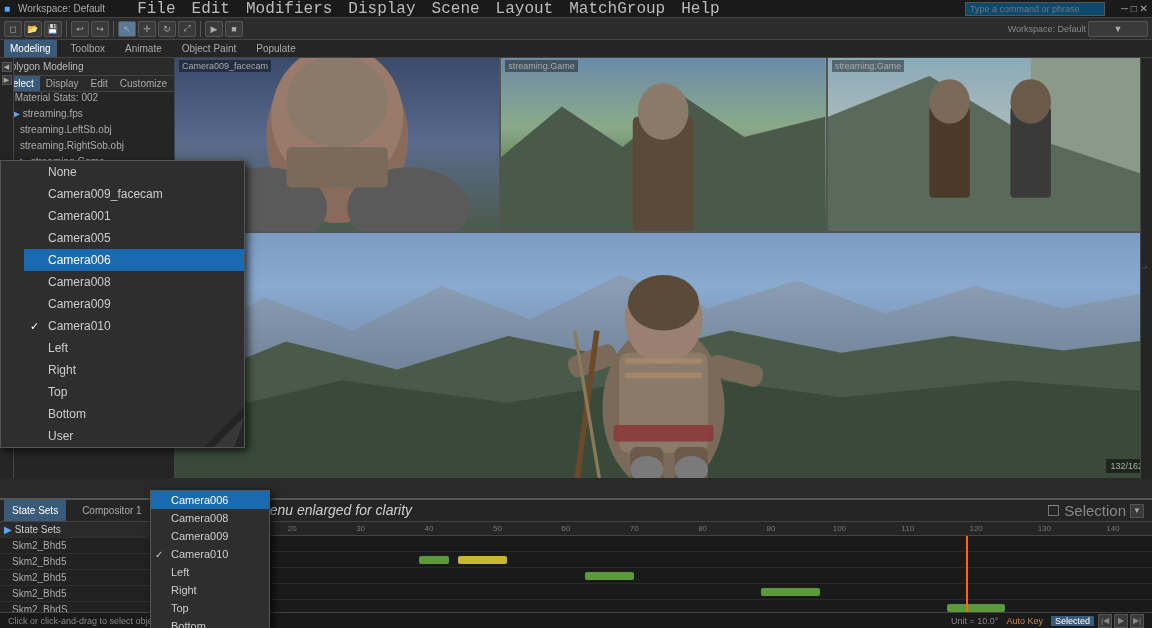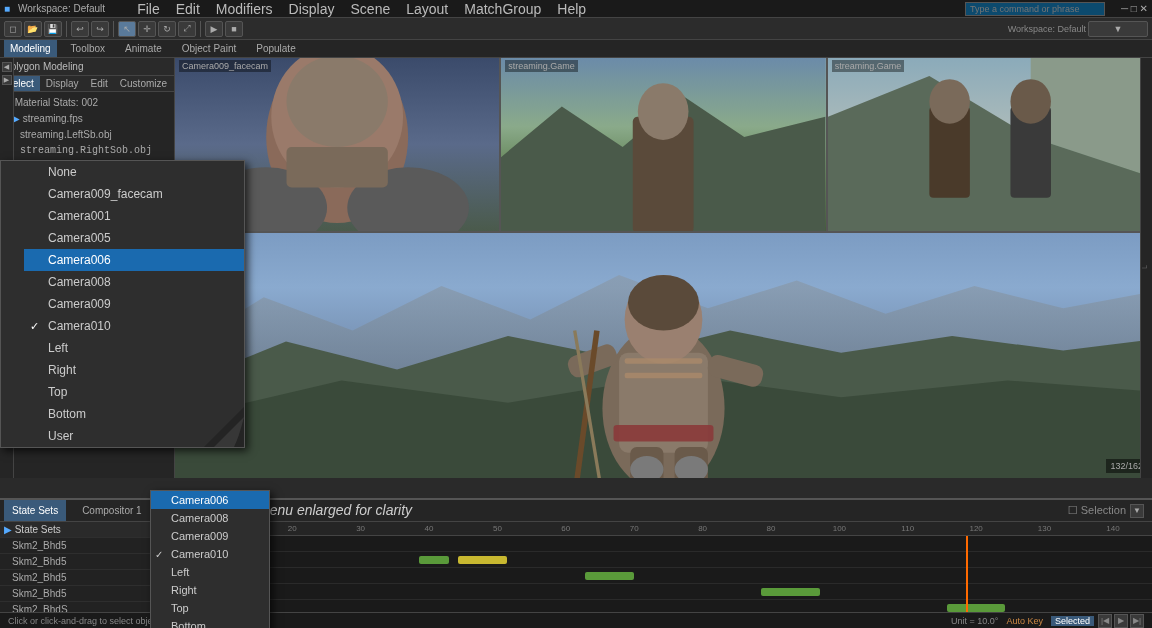--- a/index.html
+++ b/index.html
@@ -19,24 +19,25 @@
       width: 100%;
       height: 18px;
       background: #1a1a1a;
       display: flex;
       align-items: center;
       padding: 0 4px;
       gap: 8px;
       border-bottom: 1px solid #444;
     }
     .menu-item {
-      font-size: 14px;
+      font-size: 16px;
       color: #bbb;
       cursor: pointer;
       padding: 0 4px;
+      font-family: Liberation Mono, monospace;
     }
 
     
     #toolbar {
       width: 100%;
       height: 22px;
       background: #2c2c2c;
       display: flex;
       align-items: center;
       padding: 0 4px;
@@ -116,21 +117,21 @@
 
     #scene-tree {
       flex: 1;
       overflow-y: auto;
       overflow-x: hidden;
     }
 
     .tree-item {
       height: 16px;
       display: flex;
-      align-items: flex-end;
+      align-items: flex-start;
       padding-left: 8px;
       font-size: 10px;
       color: #aaa;
       cursor: pointer;
       white-space: nowrap;
     }
     .tree-item.selected { background: #3a5a7a; color: #fff; }
 
     
     #dropdown-overlay {
@@ -463,21 +464,21 @@
         <span style="color:#5af;margin-right:3px;">▶</span>
         <span>Material Stats: 002</span>
       </div>
       <div class="tree-item" style="padding-left:12px;">
         <span style="color:#5af;margin-right:3px;">▶</span>
         <span>streaming.fps</span>
       </div>
       <div class="tree-item" style="padding-left:20px;">
         <span>streaming.LeftSb.obj</span>
       </div>
-      <div class="tree-item" style="padding-left:20px;font-family:Liberation Mono, monospace;">
+      <div class="tree-item" style="padding-left:20px;">
         <span>streaming.RightSob.obj</span>
       </div>
       <div class="tree-item" style="padding-left:20px;">
         <span style="color:#5af;margin-right:3px;">▶</span>
         <span>streaming.Game</span>
       </div>
       <div class="tree-item" style="padding-left:28px;">
         <span style="color:#5af;margin-right:3px;">▶</span>
         <span>streaming.Spine2</span>
       </div>
@@ -725,21 +726,21 @@
 </div>
 
 <div id="timeline-area">
   <div id="timeline-header">
     <span class="tl-tab active">State Sets</span>
     <span class="tl-tab">Compositor 1</span>
     <span class="tl-tab">Sequencer 1</span>
     <div style="flex:1"></div>
 
     <div style="display:flex;align-items:center;gap:4px;padding-right:4px;">
-      <span style="font-size:11px;color:#888;margin-left:8px;">☐ Selection</span>
+      <span style="font-size:15px;color:#888;margin-left:8px;">☐ Selection</span>
       <div style="width:14px;height:14px;background:#3a3a3a;border:1px solid #555;cursor:pointer;display:flex;align-items:center;justify-content:center;font-size:8px;color:#aaa;">▼</div>
     </div>
   </div>
 
   <div id="timeline-content">
 
     <div id="tl-left">
       <div class="tl-track-label" style="background:#2a2a2a;color:#ccc;">
         <span style="color:#5af;margin-right:3px;">▶</span>
         <span>State Sets</span>

